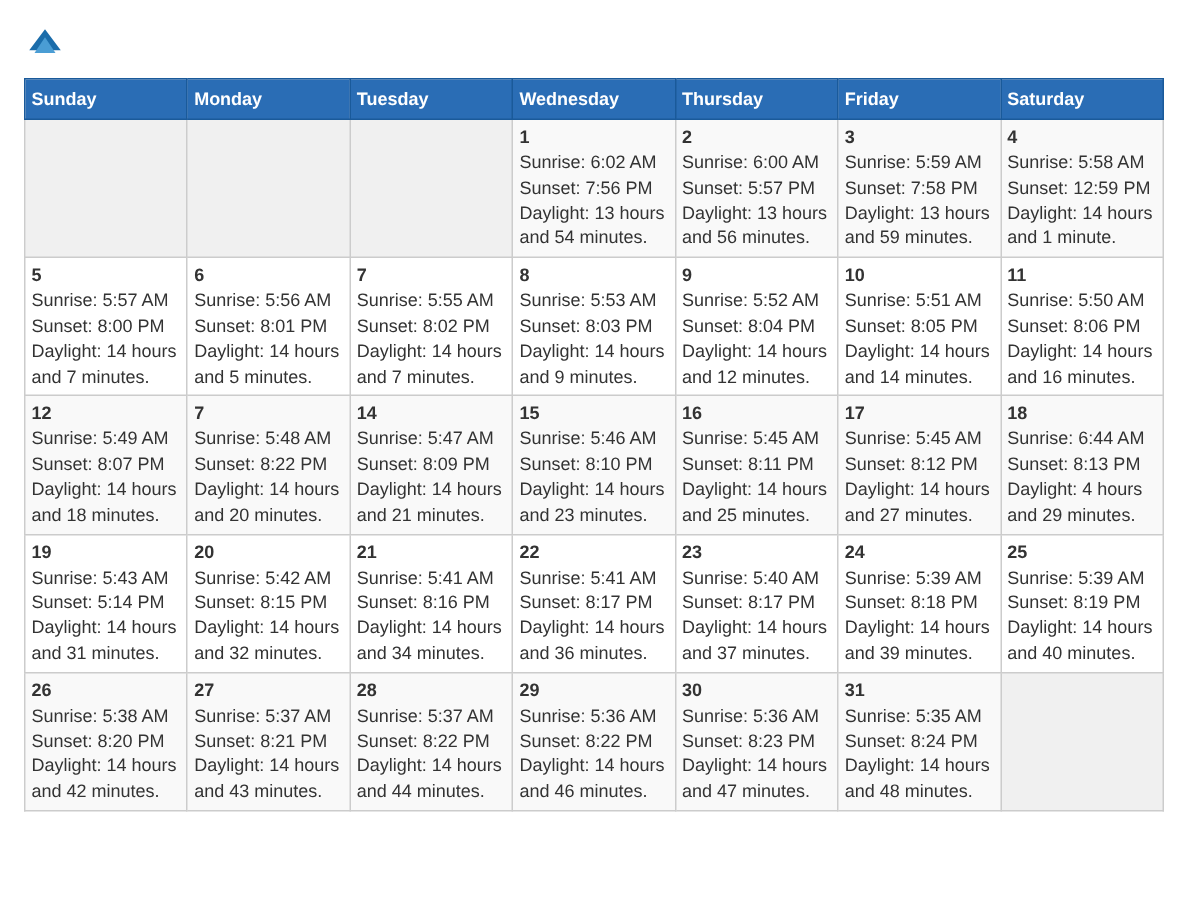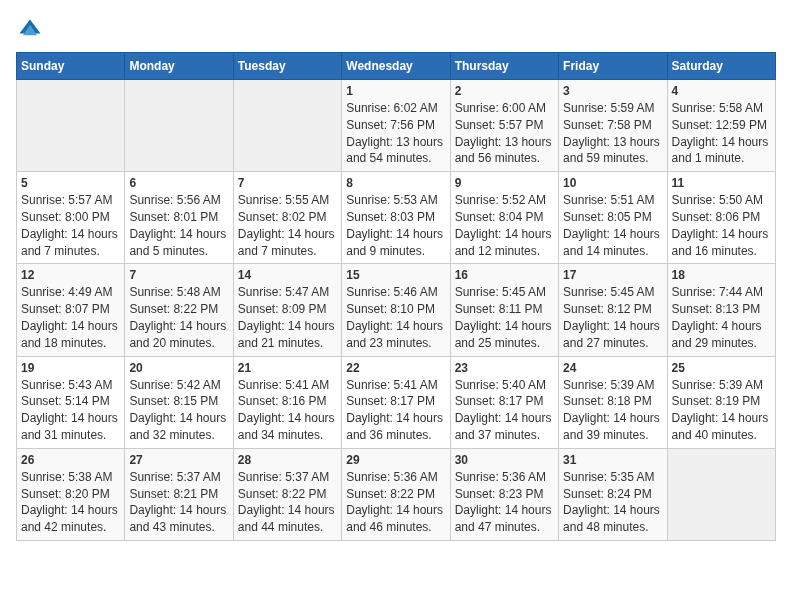--- a/index.html
+++ b/index.html
@@ -211,21 +211,21 @@
             <div>Sunrise: 5:50 AM</div>
             <div>Sunset: 8:06 PM</div>
             <div>Daylight: 14 hours and 16 minutes.</div>
           </div>
         </td>
       </tr>
       <tr>
         <td>
           <span class="day-number">12</span>
           <div class="day-info">
-            <div>Sunrise: 4:49 AM</div>
+            <div>Sunrise: 5:49 AM</div>
             <div>Sunset: 8:07 PM</div>
             <div>Daylight: 14 hours and 18 minutes.</div>
           </div>
         </td>
         <td>
           <span class="day-number">7</span>
           <div class="day-info">
             <div>Sunrise: 5:48 AM</div>
             <div>Sunset: 8:22 PM</div>
             <div>Daylight: 14 hours and 20 minutes.</div>
@@ -259,21 +259,21 @@
           <span class="day-number">17</span>
           <div class="day-info">
             <div>Sunrise: 5:45 AM</div>
             <div>Sunset: 8:12 PM</div>
             <div>Daylight: 14 hours and 27 minutes.</div>
           </div>
         </td>
         <td>
           <span class="day-number">18</span>
           <div class="day-info">
-            <div>Sunrise: 7:44 AM</div>
+            <div>Sunrise: 6:44 AM</div>
             <div>Sunset: 8:13 PM</div>
             <div>Daylight: 4 hours and 29 minutes.</div>
           </div>
         </td>
       </tr>
       <tr>
         <td>
           <span class="day-number">19</span>
           <div class="day-info">
             <div>Sunrise: 5:43 AM</div>

